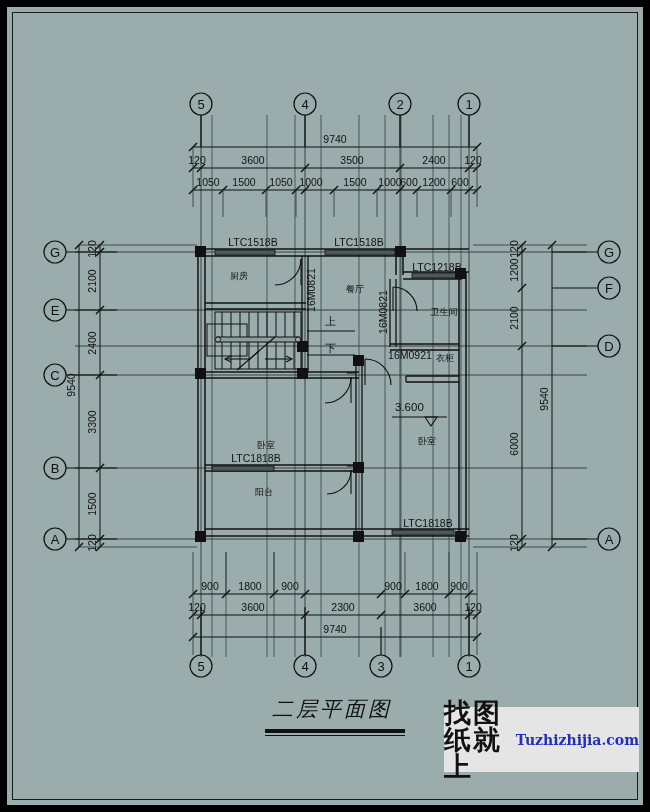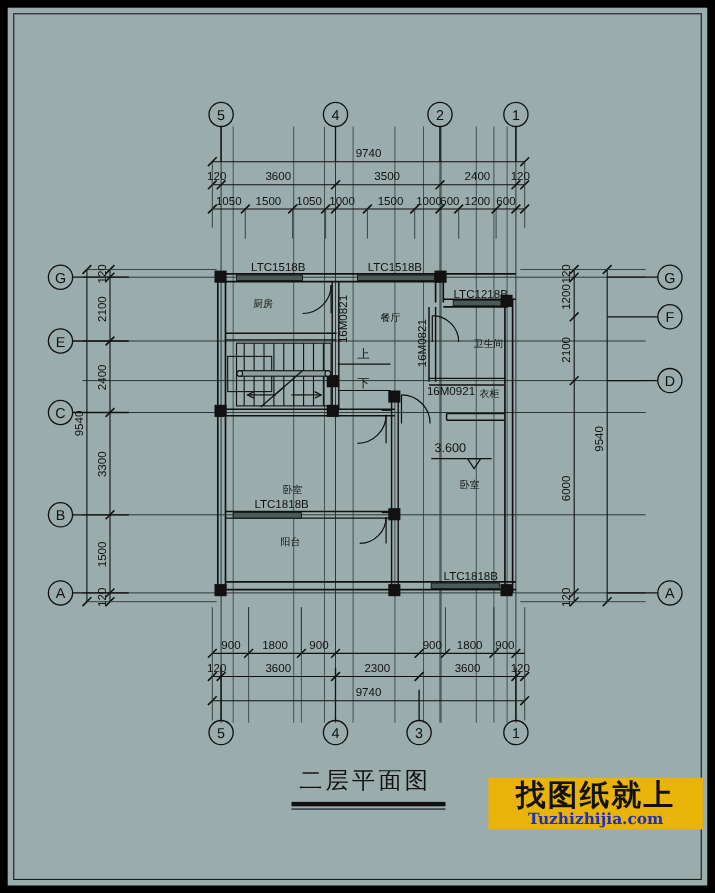--- a/index.html
+++ b/index.html
@@ -11,38 +11,38 @@
     border:7px solid #000000;
     overflow:hidden;
   }
   #inner-frame{
     position:absolute;left:5px;top:5px;right:5px;bottom:5px;
     border:1px solid #1a1a1a;
     pointer-events:none;
   }
   #plan{position:absolute;left:0;top:0;width:650px;height:812px;}
   .wm{
-    position:absolute;left:437px;top:700px;width:195px;height:47px;
-    background:#eab308;
-    display:flex;flex-direction:column;align-items:center;justify-content:center;
+    position:absolute;left:437px;top:700px;width:195px;height:65px;
+    background:#e5e5e5;
+    display:flex;flex-direction:row;align-items:center;justify-content:center;
     line-height:1;
   }
   .wm-cn{
     font-family:"DejaVu Sans", sans-serif;
     font-size:27px;font-weight:bold;color:#111111;letter-spacing:2px;
     margin-bottom:1px;
   }
   .wm-en{
     font-family:"DejaVu Serif", serif;
     font-size:14px;font-weight:bold;color:#1f2fc0;letter-spacing:0px;
   }
   .title-cn{
     position:absolute;left:265px;top:688px;
     font-family:"DejaVu Sans", sans-serif;
-    font-size:21px;color:#111111;letter-spacing:3px;
+    font-size:21px;color:#111111;letter-spacing:3px;font-style:italic;
   }
   .title-rule{
     position:absolute;left:258px;top:722px;width:140px;height:4px;background:#111;
   }
   .title-rule2{
     position:absolute;left:258px;top:728px;width:140px;height:1px;background:#111;
   }
   text{font-family:"Liberation Sans", sans-serif;}
 </style>
 </head>

